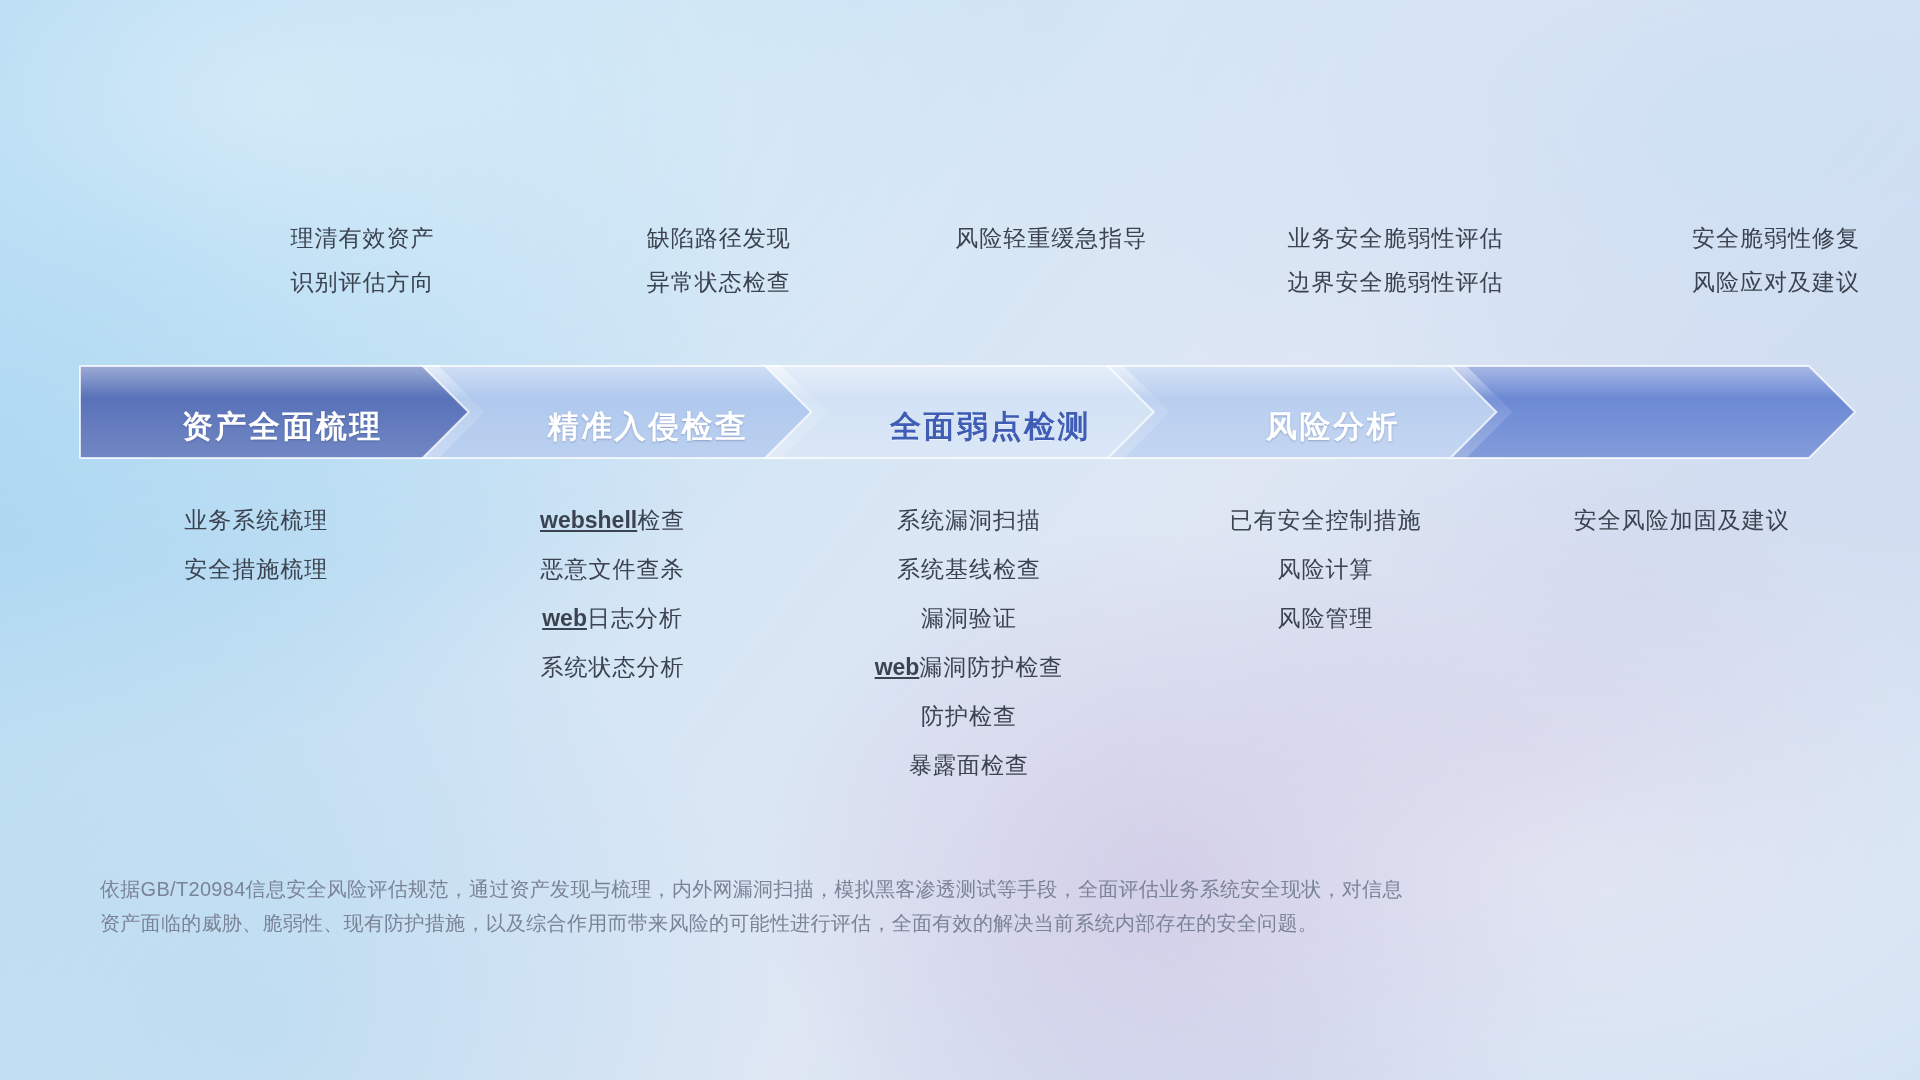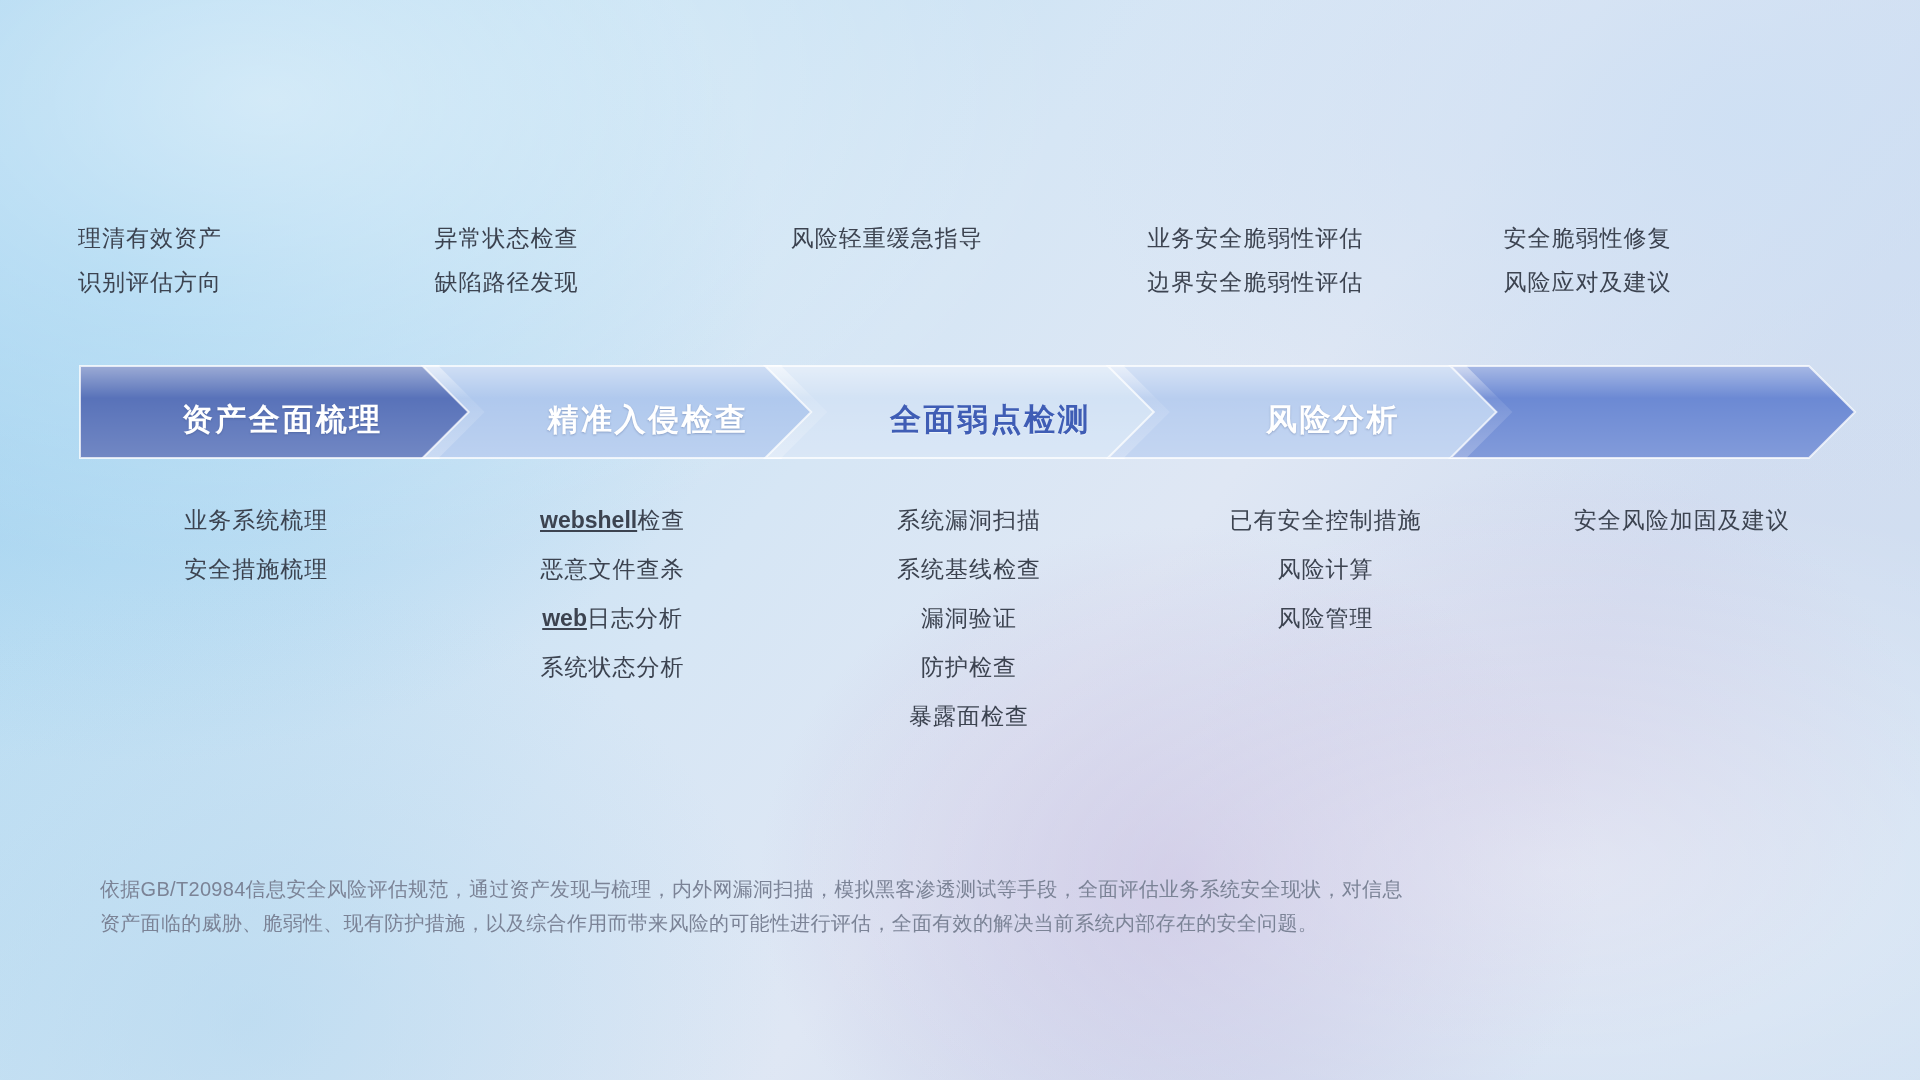--- a/index.html
+++ b/index.html
@@ -38,21 +38,21 @@
 
   .top-zone {
     position:absolute;
     left:78px; right:60px;
     top:216px;
     height:110px;
     display:grid;
     grid-template-columns:repeat(5, 1fr);
     z-index:4;
   }
-  .top-col { text-align:left; }
+  .top-col { text-align:right; }
   .top-col .line {
     font-size:23px;
     color:#3c4350;
     line-height:44px;
     letter-spacing:1px;
     white-space:nowrap;
   }
 
   
   .band {
@@ -67,21 +67,21 @@
 
   .band-labels {
     position:absolute;
     left:80px; top:366px;
     width:1775px; height:92px;
     z-index:7;
     pointer-events:none;
   }
   .band-label {
     position:absolute;
-    top:8px; height:92px;
+    top:15px; height:92px;
     display:flex; align-items:center; justify-content:center;
     font-size:31px;
     font-weight:bold;
     letter-spacing:2.5px;
     white-space:nowrap;
   }
   .band-label.white { color:#ffffff; text-shadow:0 1px 2px rgba(40,60,110,0.30); }
   .band-label.blue  { color:#3f5db5; text-shadow:0 1px 1px rgba(255,255,255,0.55); }
 
   
@@ -126,22 +126,22 @@
 <body>
 
 <div id="stage">
 
   <div class="top-zone">
     <div class="top-col">
         <div class="line">理清有效资产</div>
         <div class="line">识别评估方向</div>
       </div>
     <div class="top-col">
+        <div class="line">缺陷路径发现</div>
         <div class="line">异常状态检查</div>
-        <div class="line">缺陷路径发现</div>
       </div>
     <div class="top-col">
         <div class="line">风险轻重缓急指导</div>
       </div>
     <div class="top-col">
         <div class="line">业务安全脆弱性评估</div>
         <div class="line">边界安全脆弱性评估</div>
       </div>
     <div class="top-col">
         <div class="line">安全脆弱性修复</div>
@@ -190,20 +190,21 @@
     <div class="bot-col">
         <div class="line"><span class="lat">webshell</span><span>检查</span></div>
         <div class="line"><span>恶意文件查杀</span></div>
         <div class="line"><span class="lat">web</span><span>日志分析</span></div>
         <div class="line"><span>系统状态分析</span></div>
       </div>
     <div class="bot-col">
         <div class="line"><span>系统漏洞扫描</span></div>
         <div class="line"><span>系统基线检查</span></div>
         <div class="line"><span>漏洞验证</span></div>
+        <div class="line"><span class="lat">web</span><span>漏洞防护检查</span></div>
         <div class="line"><span>防护检查</span></div>
         <div class="line"><span>暴露面检查</span></div>
       </div>
     <div class="bot-col">
         <div class="line"><span>已有安全控制措施</span></div>
         <div class="line"><span>风险计算</span></div>
         <div class="line"><span>风险管理</span></div>
       </div>
     <div class="bot-col">
         <div class="line"><span>安全风险加固及建议</span></div>

